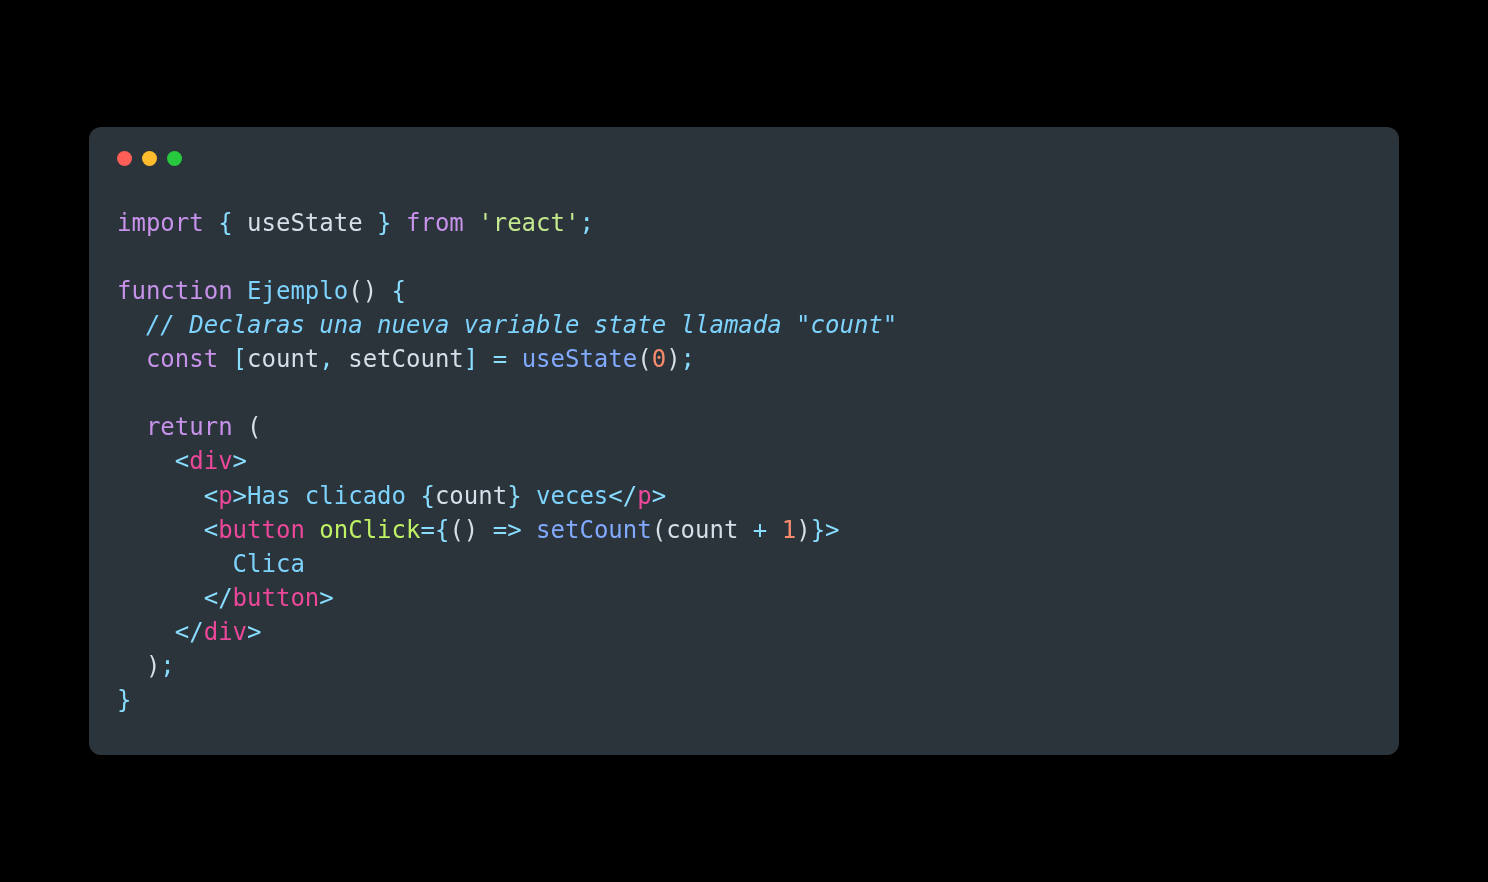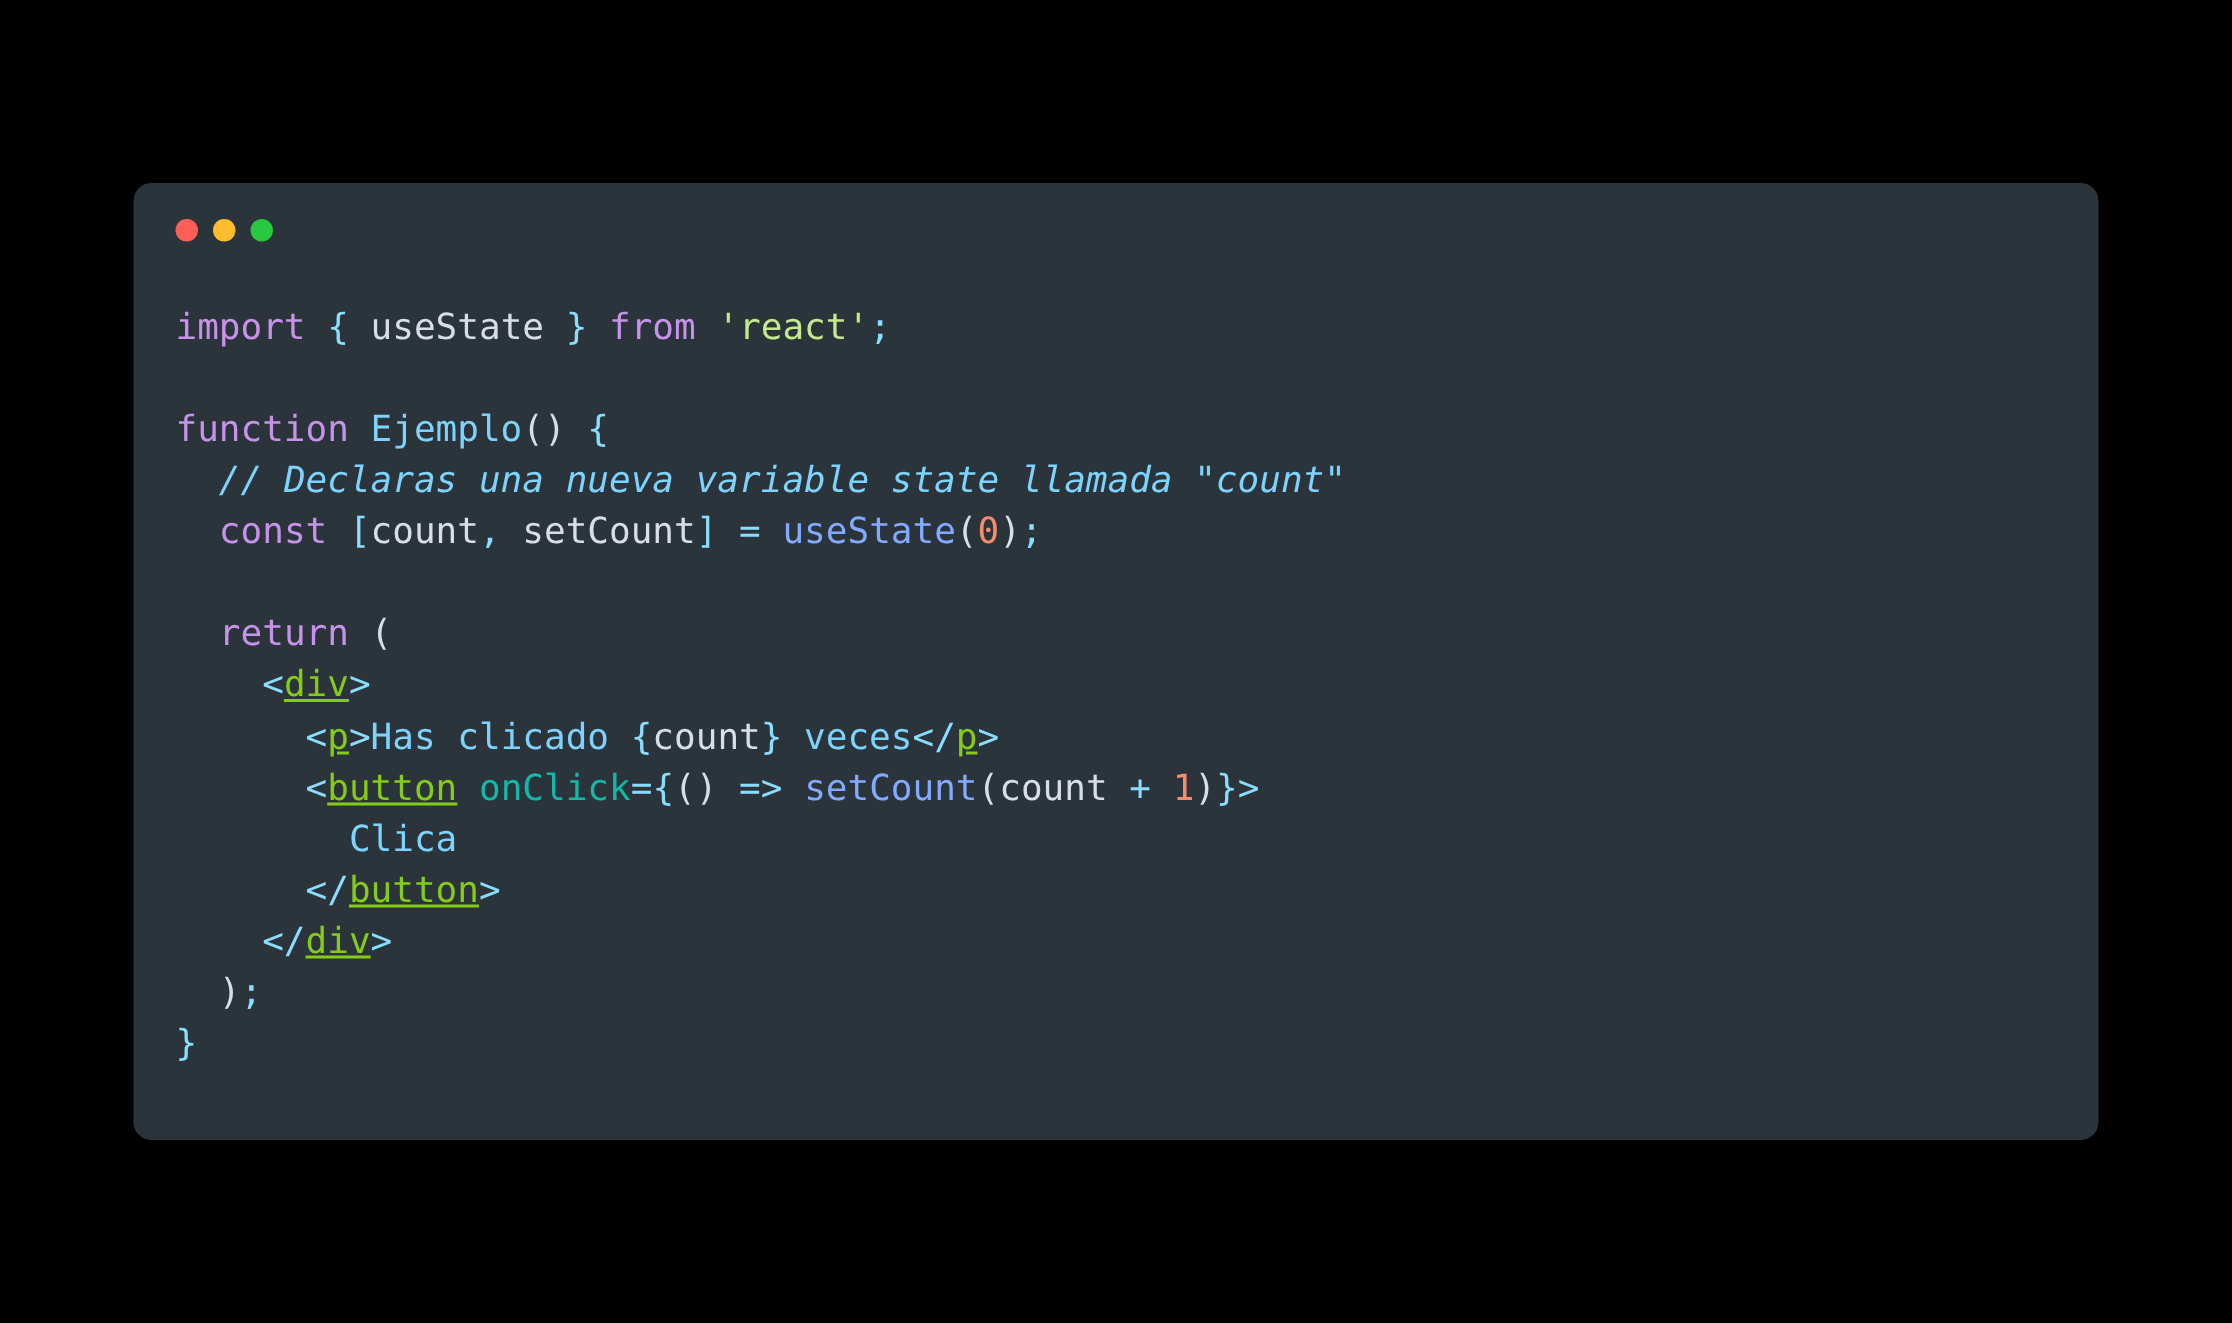--- a/index.html
+++ b/index.html
@@ -13,21 +13,21 @@
       height: 882px;
       display: flex;
       align-items: center;
       justify-content: center;
       font-family: "SF Mono", ui-monospace, Menlo, Monaco, Consolas, monospace;
     }
     .window {
       background: #2b333b;
       border-radius: 12px;
       width: 1310px;
-      padding: 24px 28px 48px 28px;
+      padding: 24px 28px 38px 28px;
       box-shadow: 0 20px 60px rgba(0,0,0,0.5);
     }
     .traffic-lights {
       display: flex;
       gap: 10px;
       margin-bottom: 40px;
     }
     .traffic-light {
       width: 15px;
       height: 15px;
@@ -41,23 +41,23 @@
       line-height: 1.42;
       white-space: pre;
       color: #d4d4d4;
     }
     .t-default { color: #d8dee9; }
     .t-keyword { color: #c792ea; }
     .t-punct { color: #89ddff; }
     .t-string { color: #c3e88d; }
     .t-comment { color: #7dd3fc; font-style: italic; }
     .t-func { color: #82aaff; }
-    .t-tag { color: #84cc16; text-decoration: underline; }
+    .t-tag { color: #ec4899; }
     .t-tagbracket { color: #89ddff; }
-    .t-attr { color: #14b8a6; }
+    .t-attr { color: #bef264; }
     .t-number { color: #f78c6c; }
     .t-paren { color: #d8dee9; }
     .t-brace { color: #89ddff; }
     .t-white { color: #7dd3fc; }
   </style>
 </head>
 <body>
 
 <div class="window">
   <div class="traffic-lights">

